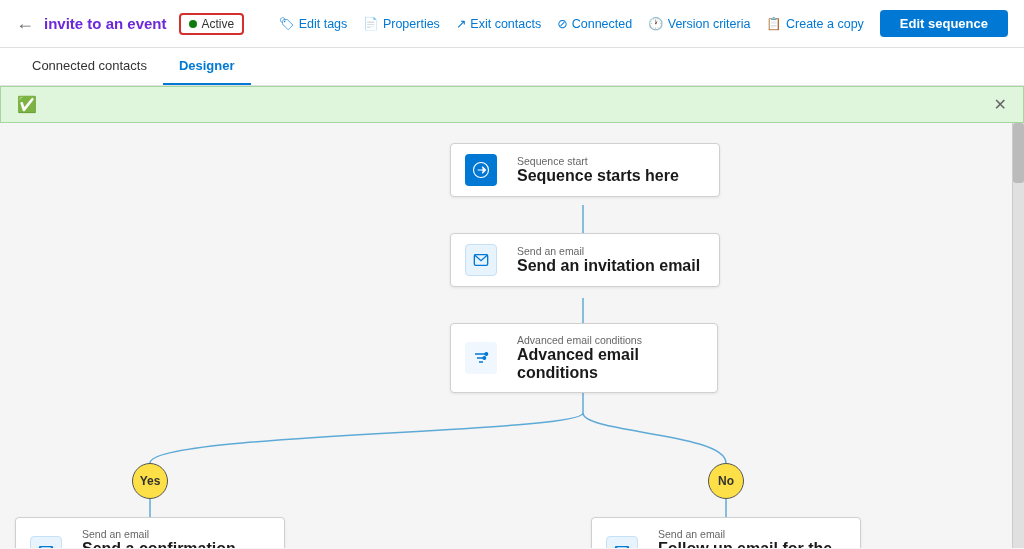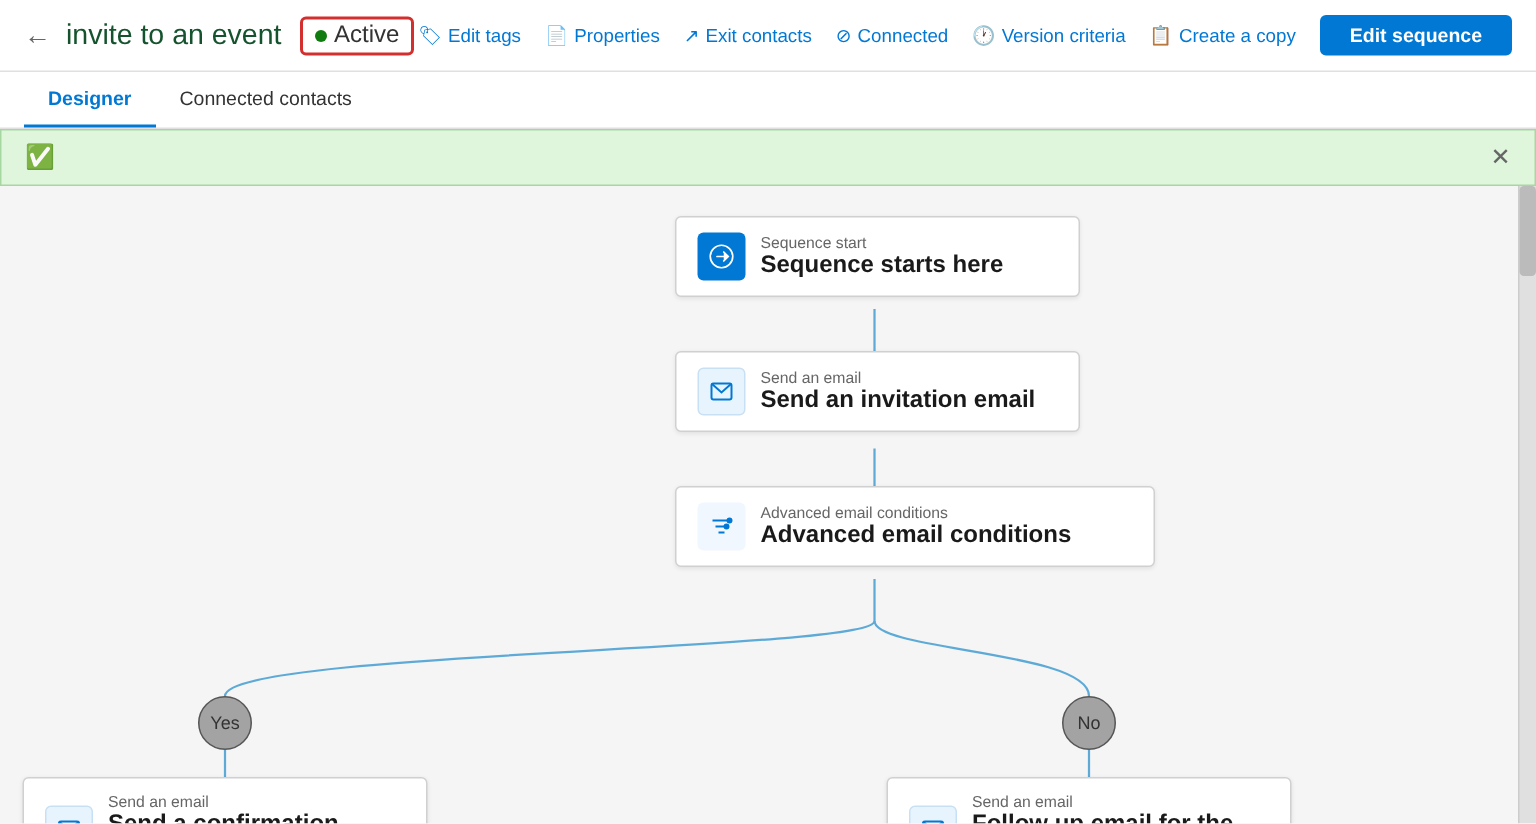--- a/index.html
+++ b/index.html
@@ -11,25 +11,25 @@
       align-items: center;
       background: #fff;
       border-bottom: 1px solid #e0e0e0;
       padding: 0 16px;
       height: 48px;
     }
     .back-btn {
       background: none; border: none; cursor: pointer; color: #666; font-size: 18px; margin-right: 10px;
     }
     .page-title {
-      font-size: 19px; font-weight: 400; color: #14532d; margin-right: 12px;
+      font-size: 15px; font-weight: 700; color: #6d28d9; margin-right: 12px;
     }
     .status-badge {
       display: flex; align-items: center; gap: 5px;
-      border: 2px solid #d32f2f; border-radius: 4px; padding: 2px 8px; font-size: 16px;
+      border: 2px solid #d32f2f; border-radius: 4px; padding: 2px 8px; font-size: 12px;
     }
     .status-dot { width: 8px; height: 8px; border-radius: 50%; background: #107c10; }
     .header-actions {
       display: flex; align-items: center; gap: 16px; margin-left: auto;
     }
     .header-action-item {
       display: flex; align-items: center; gap: 4px; cursor: pointer; color: #0078d4; font-size: 12.5px; text-decoration: none;
     }
     .edit-sequence-btn {
       background: #0078d4; color: #fff; border: none; border-radius: 4px;
@@ -71,21 +71,21 @@
 
     
     .flow-node {
       position: absolute;
       background: #fff;
       border: 1px solid #d0d0d0;
       border-radius: 4px;
       padding: 10px 14px;
       display: flex;
       align-items: center;
-      gap: 10px;
+      gap: 20px;
       box-shadow: 0 1px 3px rgba(0,0,0,0.08);
     }
     .node-icon {
       width: 32px; height: 32px; border-radius: 4px;
       display: flex; align-items: center; justify-content: center;
       flex-shrink: 0;
     }
     .node-icon.blue { background: #0078d4; color: #fff; }
     .node-icon.gray { background: #e8f4fd; color: #0078d4; border: 1px solid #c8e0f4; }
     .node-icon.light { background: #f0f7ff; color: #0078d4; }
@@ -97,24 +97,24 @@
       position: absolute;
       top: 0; left: 0; width: 100%; height: 100%;
       pointer-events: none;
     }
 
     
     .branch-circle {
       position: absolute;
       width: 36px; height: 36px;
       border-radius: 50%;
-      background: #a3a3a3;
+      background: #fde047;
       border: 1.5px solid #555;
       display: flex; align-items: center; justify-content: center;
-      font-size: 12px; font-weight: 400; color: #333;
+      font-size: 12px; font-weight: 700; color: #333;
     }
   </style>
 </head>
 <body>
 
 <div class="header">
   <button class="back-btn">←</button>
   <span class="page-title">invite to an event</span>
   <div class="status-badge">
     <span class="status-dot"></span>
@@ -143,22 +143,22 @@
     </a>
     <a class="header-action-item">
       <span>📋</span>
       <span>Create a copy</span>
     </a>
     <button class="edit-sequence-btn">Edit sequence</button>
   </div>
 </div>
 
 <div class="tabs">
+  <div class="tab">Connected contacts</div>
   <div class="tab active">Designer</div>
-  <div class="tab">Connected contacts</div>
 </div>
 
 <div class="success-banner">
   <span class="check-icon">✅</span>
   <button class="close-btn">✕</button>
 </div>
 
 <div class="canvas">
 
   <svg class="flow-svg">
@@ -199,21 +199,21 @@
         <rect x="2" y="4" width="20" height="16" rx="2"></rect>
         <path d="M2 4l10 9 10-9"></path>
       </svg>
     </div>
     <div>
       <div class="node-label">Send an email</div>
       <div class="node-title">Send an invitation email</div>
     </div>
   </div>
 
-  <div class="flow-node" style="left:450px; top:200px; width:320px;">
+  <div class="flow-node" style="left:450px; top:200px; width:268px;justify-content:flex-end;">
     <div class="node-icon light">
       <svg width="16" height="16" viewBox="0 0 24 24" fill="none" stroke="#0078d4" stroke-width="2">
         <path d="M3 6h18M6 12h12M9 18h6"></path>
         <circle cx="20" cy="6" r="2" fill="#0078d4"></circle>
         <circle cx="17" cy="12" r="2" fill="#0078d4"></circle>
       </svg>
     </div>
     <div>
       <div class="node-label">Advanced email conditions</div>
       <div class="node-title">Advanced email conditions</div>

